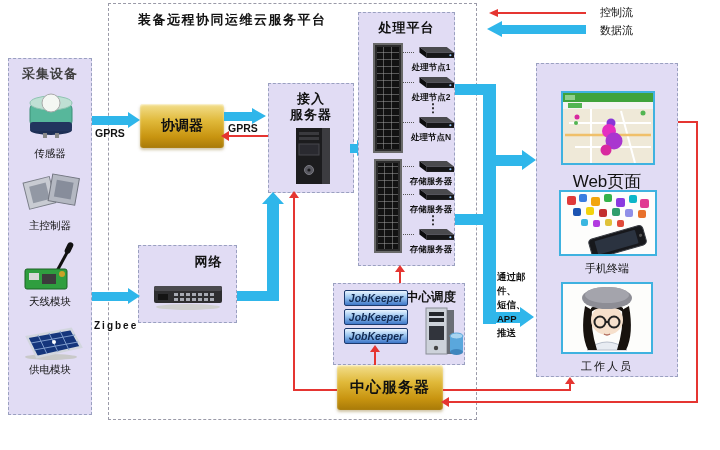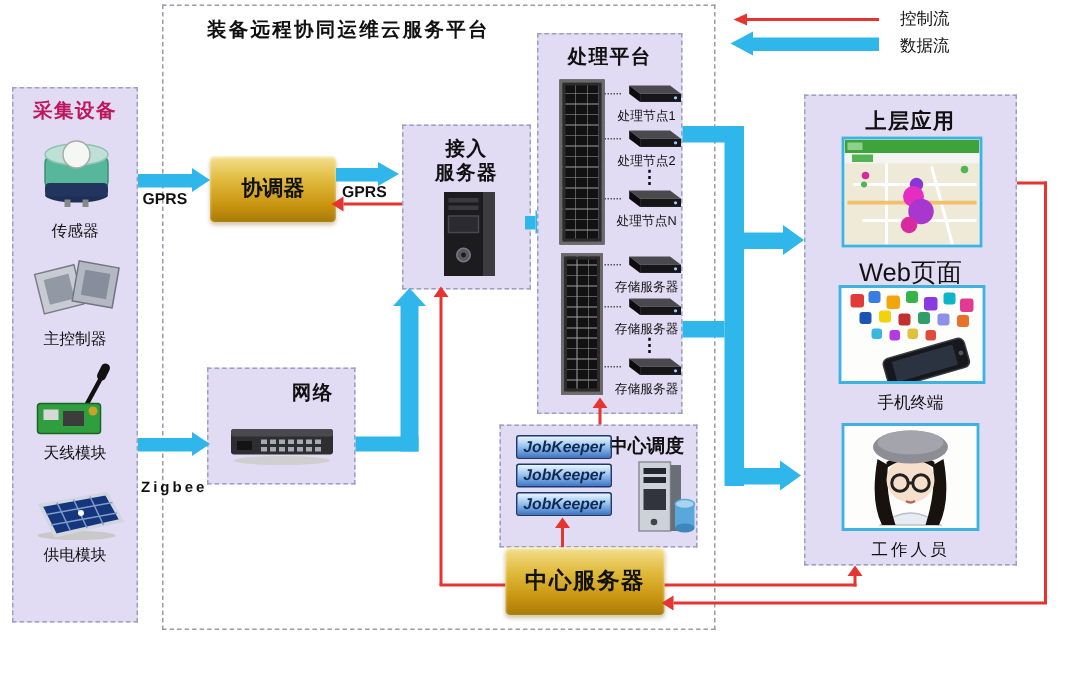--- a/index.html
+++ b/index.html
@@ -3,21 +3,21 @@
 <meta charset="utf-8">
 <style>
   html,body{margin:0;padding:0;background:#fff;}
   .stage{position:relative;width:720px;height:450px;background:#fff;
          font-family:"Liberation Sans",sans-serif;color:#111;overflow:hidden;}
   .abs{position:absolute;}
   .lav{background:#e1dcf4;border:1px dashed #9aa0c0;box-sizing:border-box;}
   .outer{border:1px dashed #9a9aa8;box-sizing:border-box;}
   .hdr{font-weight:bold;font-size:13px;text-align:center;width:100%;letter-spacing:1px;}
   .lbl{font-size:10.5px;text-align:center;width:100%;}
-  .lbl-s{font-size:8.5px;text-align:center;}
+  .lbl-s{font-size:8.5px;text-align:center;font-weight:bold;}
   .gold{background:linear-gradient(180deg,#f3df8e 0%,#e0b93a 38%,#c89410 75%,#a87a08 100%);
         border-radius:3px;box-shadow:inset 0 1px 2px rgba(255,255,255,.7),0 2px 3px rgba(120,90,0,.35);
         display:flex;align-items:center;justify-content:center;font-weight:bold;}
   .shaft-b{background:#2fb6ea;}
   .shaft-r{background:#e53531;}
   .tri{width:0;height:0;}
   .jk{background:linear-gradient(180deg,#eaf5ff 0%,#9cc6f0 45%,#3e77c8 100%);
       border:1px solid #1d3a6e;border-radius:2px;color:#122a52;
       font-weight:bold;font-style:italic;font-size:10.5px;
       display:flex;align-items:center;justify-content:center;box-sizing:border-box;}
@@ -39,21 +39,21 @@
   <div class="abs" style="left:138px;top:11px;width:230px;font-weight:bold;font-size:13px;letter-spacing:1.5px;">装备远程协同运维云服务平台</div>
 
   <div class="abs tri" style="left:489px;top:9px;border-top:4px solid transparent;border-bottom:4px solid transparent;border-right:9px solid #e53531;"></div>
   <div class="abs shaft-r" style="left:498px;top:12px;width:88px;height:2px;"></div>
   <div class="abs" style="left:600px;top:5px;font-size:11px;">控制流</div>
   <div class="abs tri" style="left:487px;top:21px;border-top:8px solid transparent;border-bottom:8px solid transparent;border-right:15px solid #2fb6ea;"></div>
   <div class="abs shaft-b" style="left:502px;top:25px;width:84px;height:9px;"></div>
   <div class="abs" style="left:600px;top:23px;font-size:11px;">数据流</div>
 
   <div class="abs lav" style="left:8px;top:58px;width:84px;height:357px;">
-    <div class="abs hdr" style="top:6px;color:#be185d;">采集设备</div>
+    <div class="abs hdr" style="top:6px;color:#404040;">采集设备</div>
 
     <svg class="abs" style="left:14px;top:30px;" width="56" height="52" viewBox="0 0 56 52">
       <ellipse cx="28" cy="41" rx="21" ry="5" fill="#1d2f55"></ellipse>
       <rect x="7" y="14" width="42" height="24" rx="6" fill="#57b79b" stroke="#3c8f77"></rect>
       <rect x="7" y="33" width="42" height="9" rx="3" fill="#22355e"></rect>
       <ellipse cx="28" cy="14" rx="21" ry="7" fill="#bfe0d4" stroke="#8fc4b2"></ellipse>
       <circle cx="28" cy="14" r="9" fill="#f4f7f3" stroke="#aaa"></circle>
       <rect x="20" y="44" width="4" height="5" fill="#888"></rect>
       <rect x="32" y="44" width="4" height="5" fill="#888"></rect>
     </svg>
@@ -158,21 +158,21 @@
   <div class="abs" style="left:94px;top:320px;font-size:10px;font-weight:bold;letter-spacing:2px;">Zigbee</div>
 
   <div class="abs shaft-b" style="left:237px;top:291px;width:42px;height:10px;"></div>
   <div class="abs shaft-b" style="left:267px;top:203px;width:12px;height:98px;"></div>
   <div class="abs tri" style="left:262px;top:192px;border-left:11px solid transparent;border-right:11px solid transparent;border-bottom:12px solid #2fb6ea;"></div>
 
   <div class="abs shaft-r" style="left:293px;top:197px;width:2px;height:193px;"></div>
   <div class="abs shaft-r" style="left:293px;top:389px;width:44px;height:2px;"></div>
   <div class="abs tri" style="left:289px;top:191px;border-left:5px solid transparent;border-right:5px solid transparent;border-bottom:7px solid #e53531;"></div>
 
-  <div class="abs lav" style="left:358px;top:22px;width:97px;height:254px;">
+  <div class="abs lav" style="left:358px;top:12px;width:97px;height:254px;">
     <div class="abs hdr" style="top:6px;">处理平台</div>
     <div class="abs rack" style="left:14px;top:30px;width:30px;height:110px;"></div>
     <div class="abs rack" style="left:15px;top:146px;width:28px;height:94px;"></div>
 
     <div class="abs dotline" style="left:44px;top:39px;width:11px;"></div>
     <div class="abs dotline" style="left:44px;top:69px;width:11px;"></div>
     <div class="abs dotline" style="left:44px;top:109px;width:11px;"></div>
     <div class="abs dotline" style="left:44px;top:153px;width:11px;"></div>
     <div class="abs dotline" style="left:44px;top:181px;width:11px;"></div>
     <div class="abs dotline" style="left:44px;top:221px;width:11px;"></div>
@@ -225,20 +225,25 @@
   </div>
 
   <div class="abs shaft-b" style="left:455px;top:84px;width:30px;height:11px;"></div>
   <div class="abs shaft-b" style="left:455px;top:214px;width:28px;height:11px;"></div>
   <div class="abs shaft-b" style="left:483px;top:84px;width:13px;height:240px;"></div>
   <div class="abs shaft-b" style="left:496px;top:155px;width:26px;height:11px;"></div>
   <div class="abs tri" style="left:522px;top:150px;border-top:10px solid transparent;border-bottom:10px solid transparent;border-left:14px solid #2fb6ea;"></div>
   <div class="abs shaft-b" style="left:496px;top:312px;width:24px;height:11px;"></div>
   <div class="abs tri" style="left:520px;top:307px;border-top:10px solid transparent;border-bottom:10px solid transparent;border-left:14px solid #2fb6ea;"></div>
 
+  <div class="abs note" style="left:497px;top:270px;width:46px;">
+    <div>通过邮件、</div>
+    <div>短信、APP</div>
+    <div>推送</div>
+  </div>
 
   <div class="abs lav" style="left:333px;top:283px;width:132px;height:82px;">
     <div class="abs" style="left:72px;top:5px;font-weight:bold;font-size:12.5px;text-align:right;">中心调度</div>
     <div class="abs jk" style="left:10px;top:6px;width:64px;height:16px;">
         <span>JobKeeper</span>
       </div>
     <div class="abs jk" style="left:10px;top:25px;width:64px;height:16px;">
         <span>JobKeeper</span>
       </div>
     <div class="abs jk" style="left:10px;top:44px;width:64px;height:16px;">
@@ -269,21 +274,20 @@
   <div class="abs shaft-r" style="left:443px;top:389px;width:128px;height:2px;"></div>
   <div class="abs shaft-r" style="left:569px;top:384px;width:2px;height:7px;"></div>
   <div class="abs tri" style="left:565px;top:377px;border-left:5px solid transparent;border-right:5px solid transparent;border-bottom:7px solid #e53531;"></div>
 
   <div class="abs shaft-r" style="left:678px;top:121px;width:20px;height:2px;"></div>
   <div class="abs shaft-r" style="left:696px;top:121px;width:2px;height:281px;"></div>
   <div class="abs shaft-r" style="left:449px;top:401px;width:249px;height:2px;"></div>
   <div class="abs tri" style="left:441px;top:397px;border-top:5px solid transparent;border-bottom:5px solid transparent;border-right:8px solid #e53531;"></div>
 
   <div class="abs lav" style="left:536px;top:63px;width:142px;height:314px;">
-    <div class="abs hdr" style="top:8px;font-size:14px;">上层应用</div>
 
     <div class="abs frame" style="left:24px;top:27px;width:94px;height:74px;">
       <svg width="90" height="70" viewBox="0 0 90 70">
         <rect width="90" height="70" fill="#efe9d8"></rect>
         <rect width="90" height="9" fill="#3fa33c"></rect>
         <rect x="2" y="2" width="10" height="5" fill="#8fd08c"></rect>
         <rect y="9" width="90" height="7" fill="#f4f4f2"></rect>
         <rect x="5" y="10" width="14" height="5" fill="#52b552"></rect>
         <g stroke="#ffffff" stroke-width="2" fill="none">
           <path d="M6 30 H88"></path>

